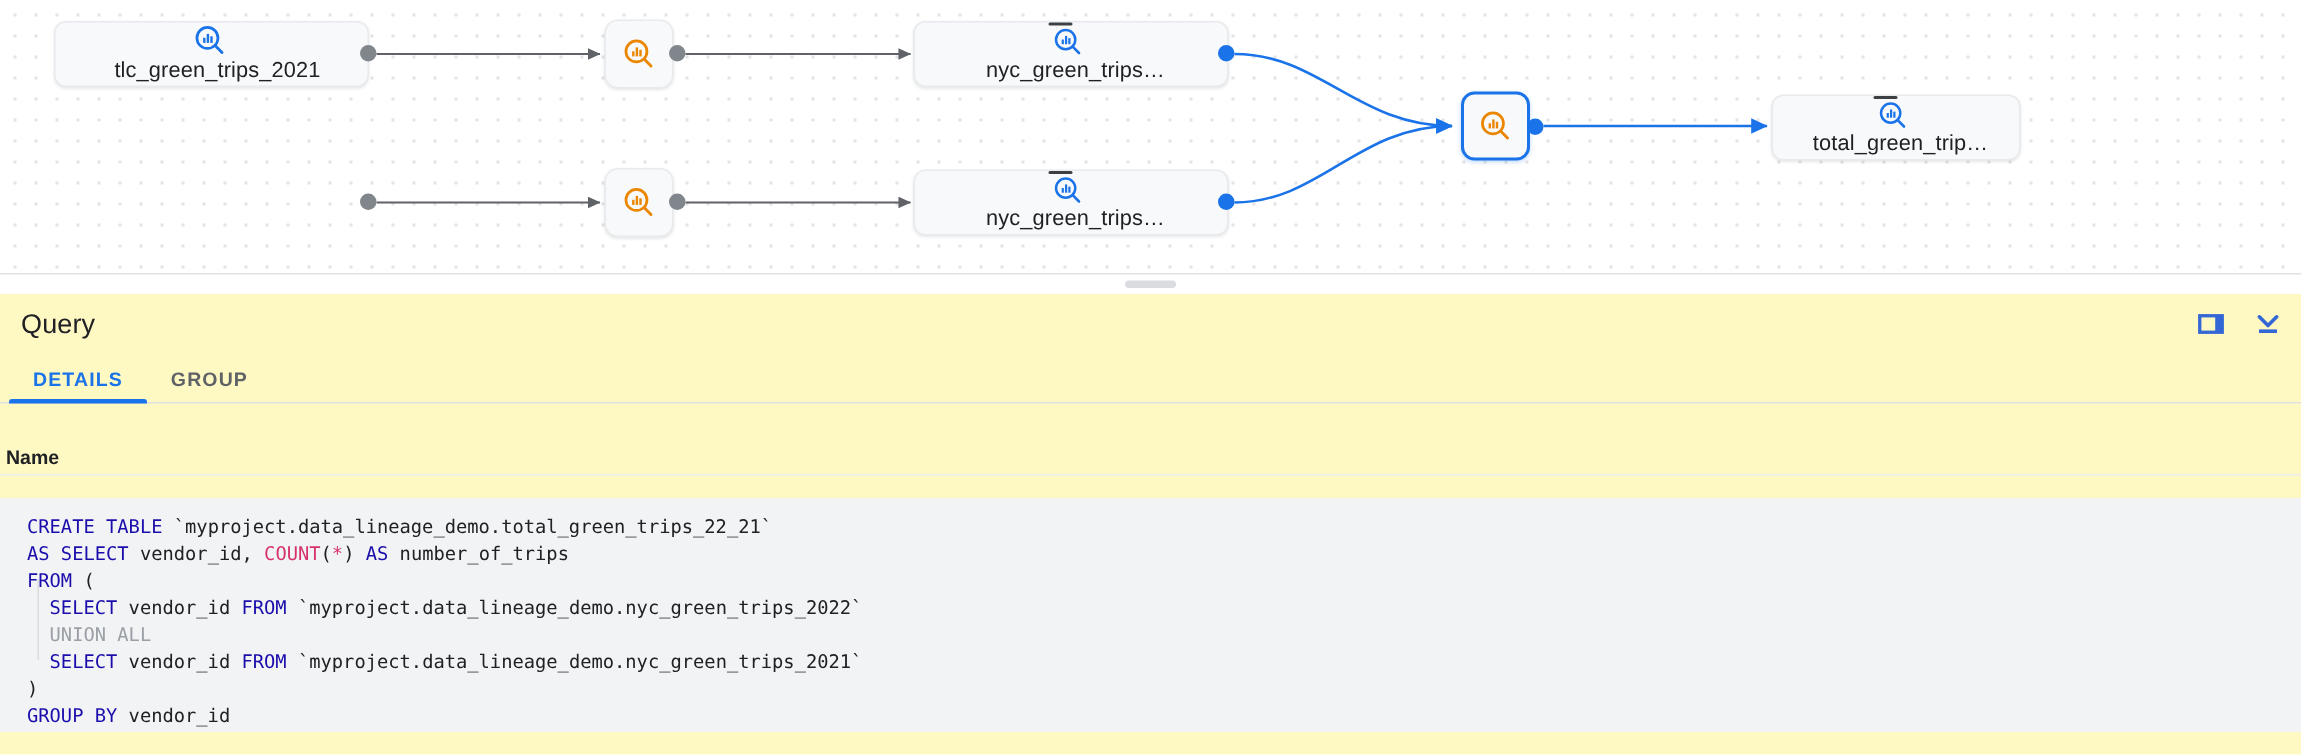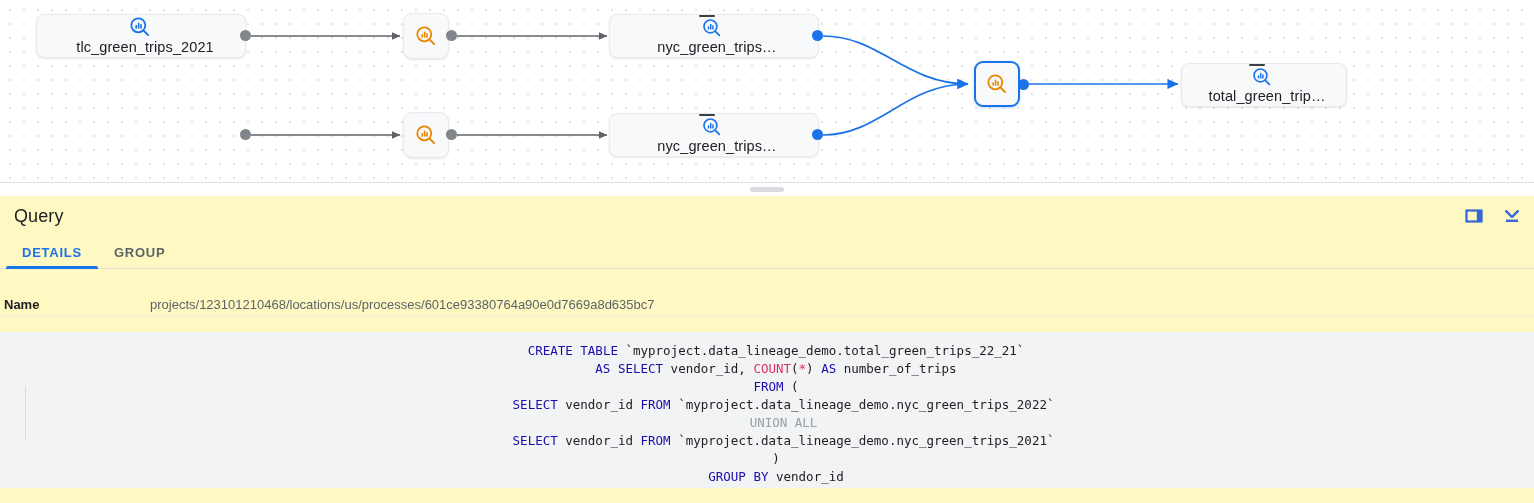--- a/index.html
+++ b/index.html
@@ -188,21 +188,20 @@
 
   
   .sql-block {
     margin-top: 15px;
     background: #f1f3f4;
     width: 1534px;
     height: 156px;
     padding: 10px 0 0 0;
     overflow: hidden;
     position: relative;
-    text-align: center;
   }
   .sql-code {
     font-family: "DejaVu Sans Mono", "Liberation Mono", monospace;
     font-size: 12.5px;
     line-height: 18px;
     color: #202124;
     white-space: pre;
     padding-left: 18px;
     position: relative;
   }
@@ -380,21 +379,20 @@
     </div>
 
     <div class="tabs">
       <button class="tab active">DETAILS</button>
       <button class="tab">GROUP</button>
     </div>
 
     <div class="details-table">
       <div class="detail-row">
         <div class="detail-key">Name</div>
-        <div class="detail-val">projects/123101210468/locations/us/processes/601ce93380764a90e0d7669a8d635bc7</div>
       </div>
     </div>
 
     <div class="sql-block">
       <div class="indent-guide"></div>
       <div class="sql-code" id="sql-code"><div class="sql-line"><span class="kw">CREATE TABLE </span><span class="plain">`myproject.data_lineage_demo.total_green_trips_22_21`</span></div><div class="sql-line"><span class="kw">AS SELECT </span><span class="plain">vendor_id, </span><span class="fn">COUNT</span><span class="plain">(</span><span class="op">*</span><span class="plain">) </span><span class="kw">AS </span><span class="plain">number_of_trips</span></div><div class="sql-line"><span class="kw">FROM</span><span class="plain"> (</span></div><div class="sql-line"><span class="kw">  SELECT </span><span class="plain">vendor_id </span><span class="kw">FROM </span><span class="plain">`myproject.data_lineage_demo.nyc_green_trips_2022`</span></div><div class="sql-line"><span class="dim">  UNION ALL</span></div><div class="sql-line"><span class="kw">  SELECT </span><span class="plain">vendor_id </span><span class="kw">FROM </span><span class="plain">`myproject.data_lineage_demo.nyc_green_trips_2021`</span></div><div class="sql-line"><span class="plain">)</span></div><div class="sql-line"><span class="kw">GROUP BY </span><span class="plain">vendor_id</span></div></div>
     </div>
 
   </div>
 </div>

